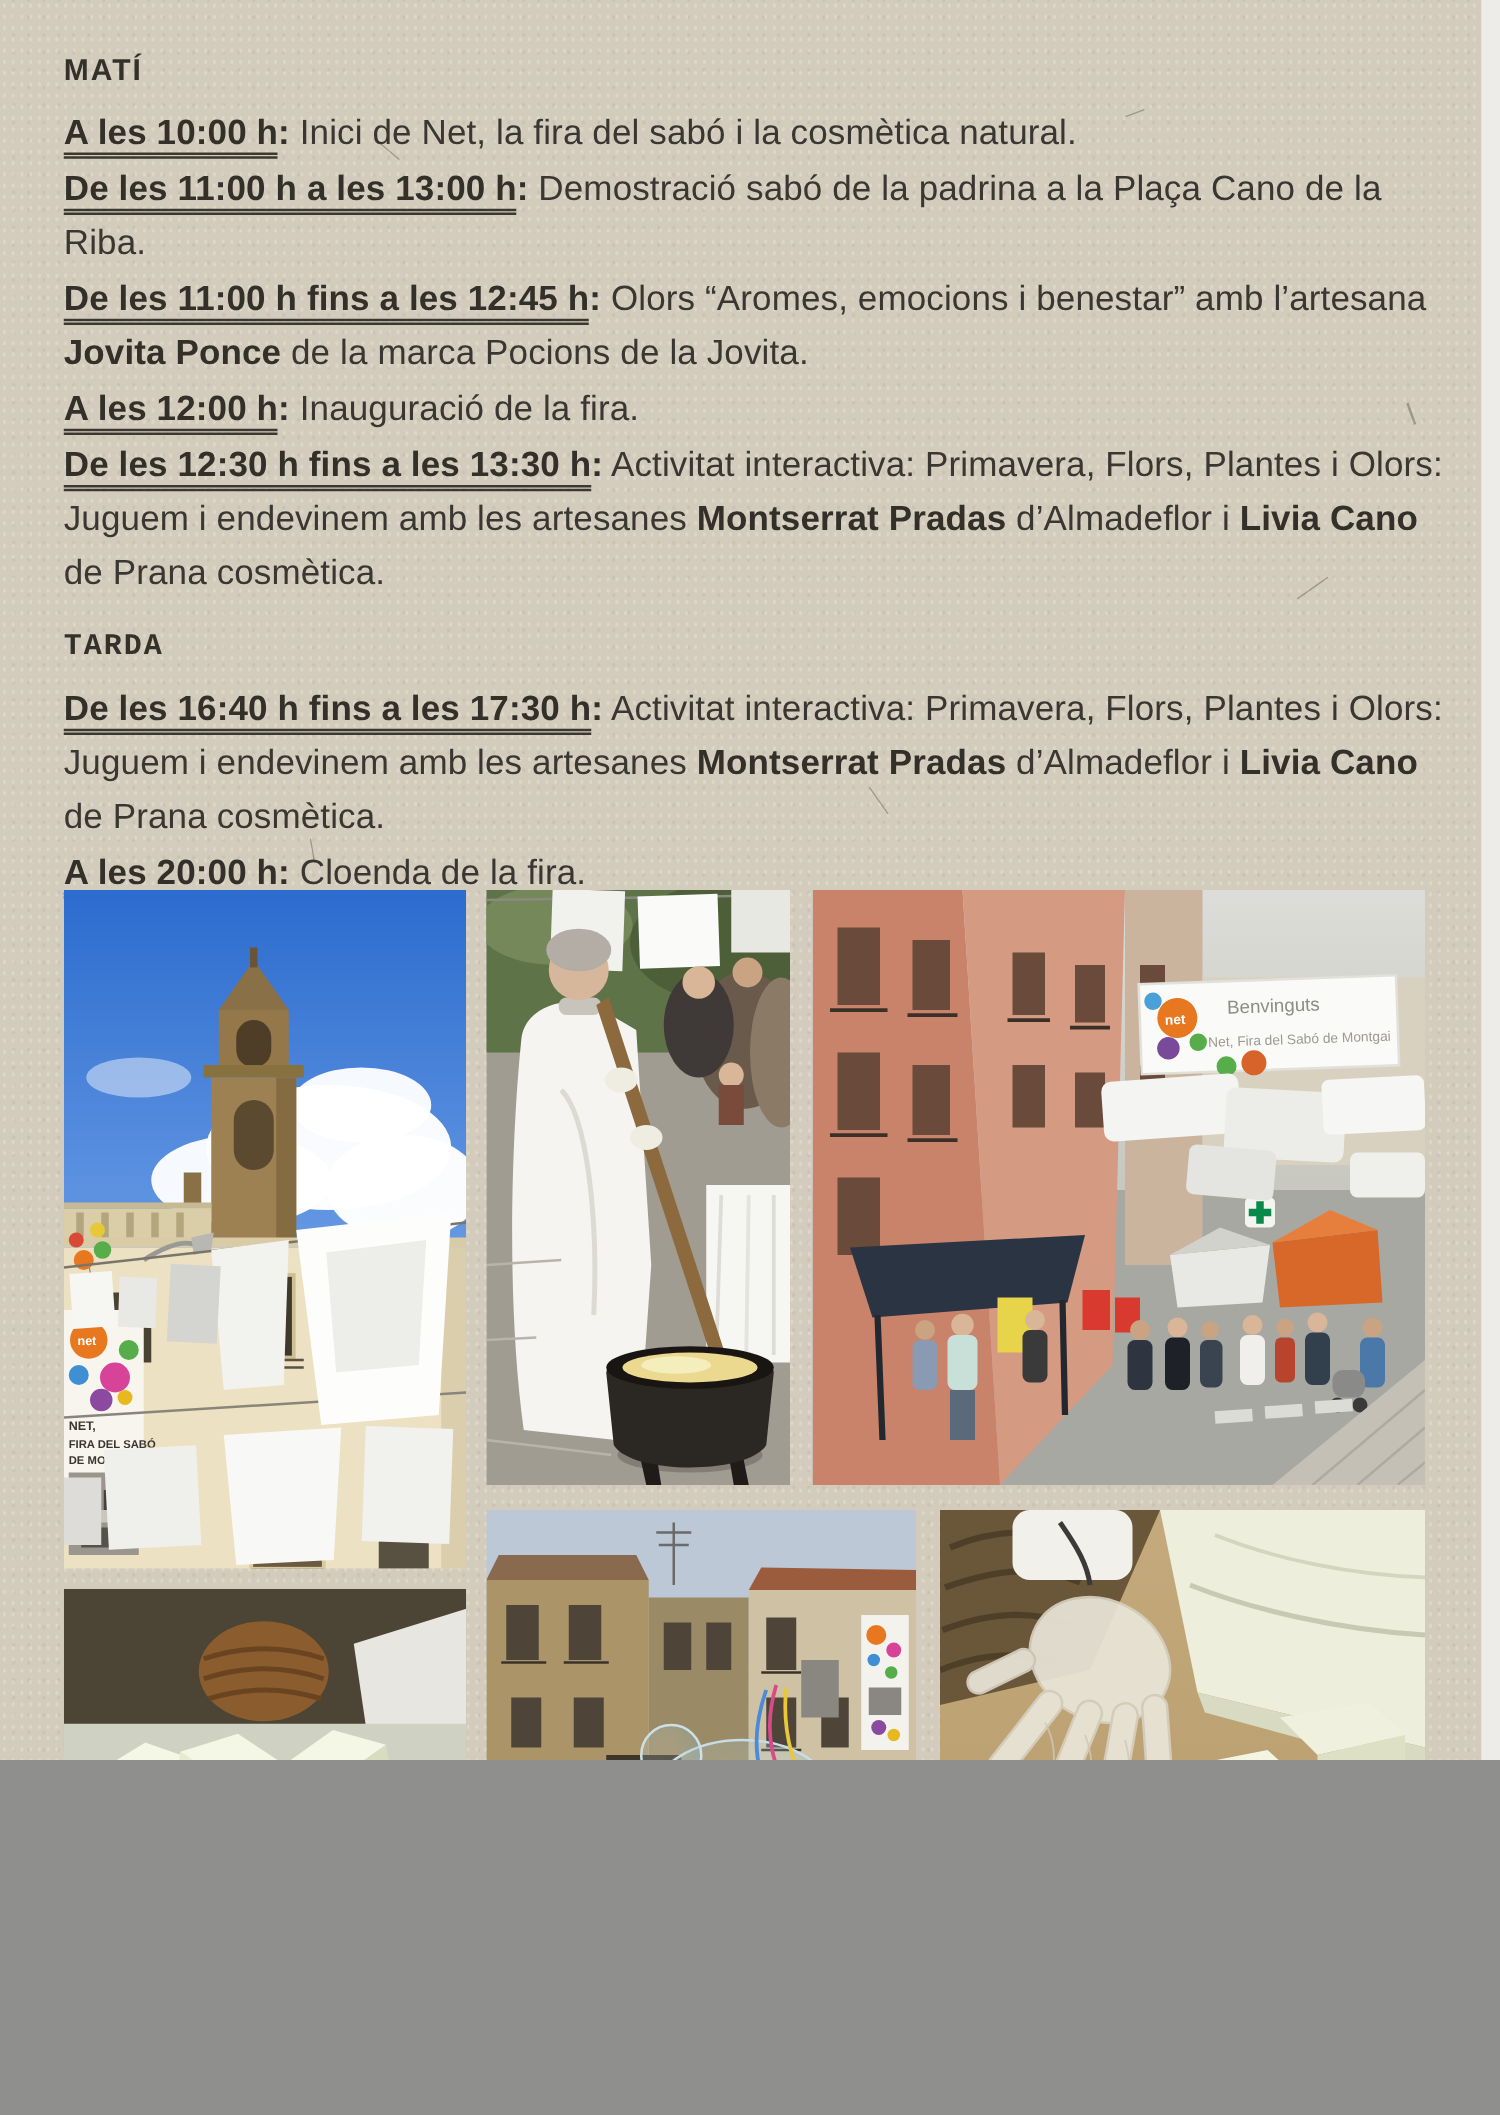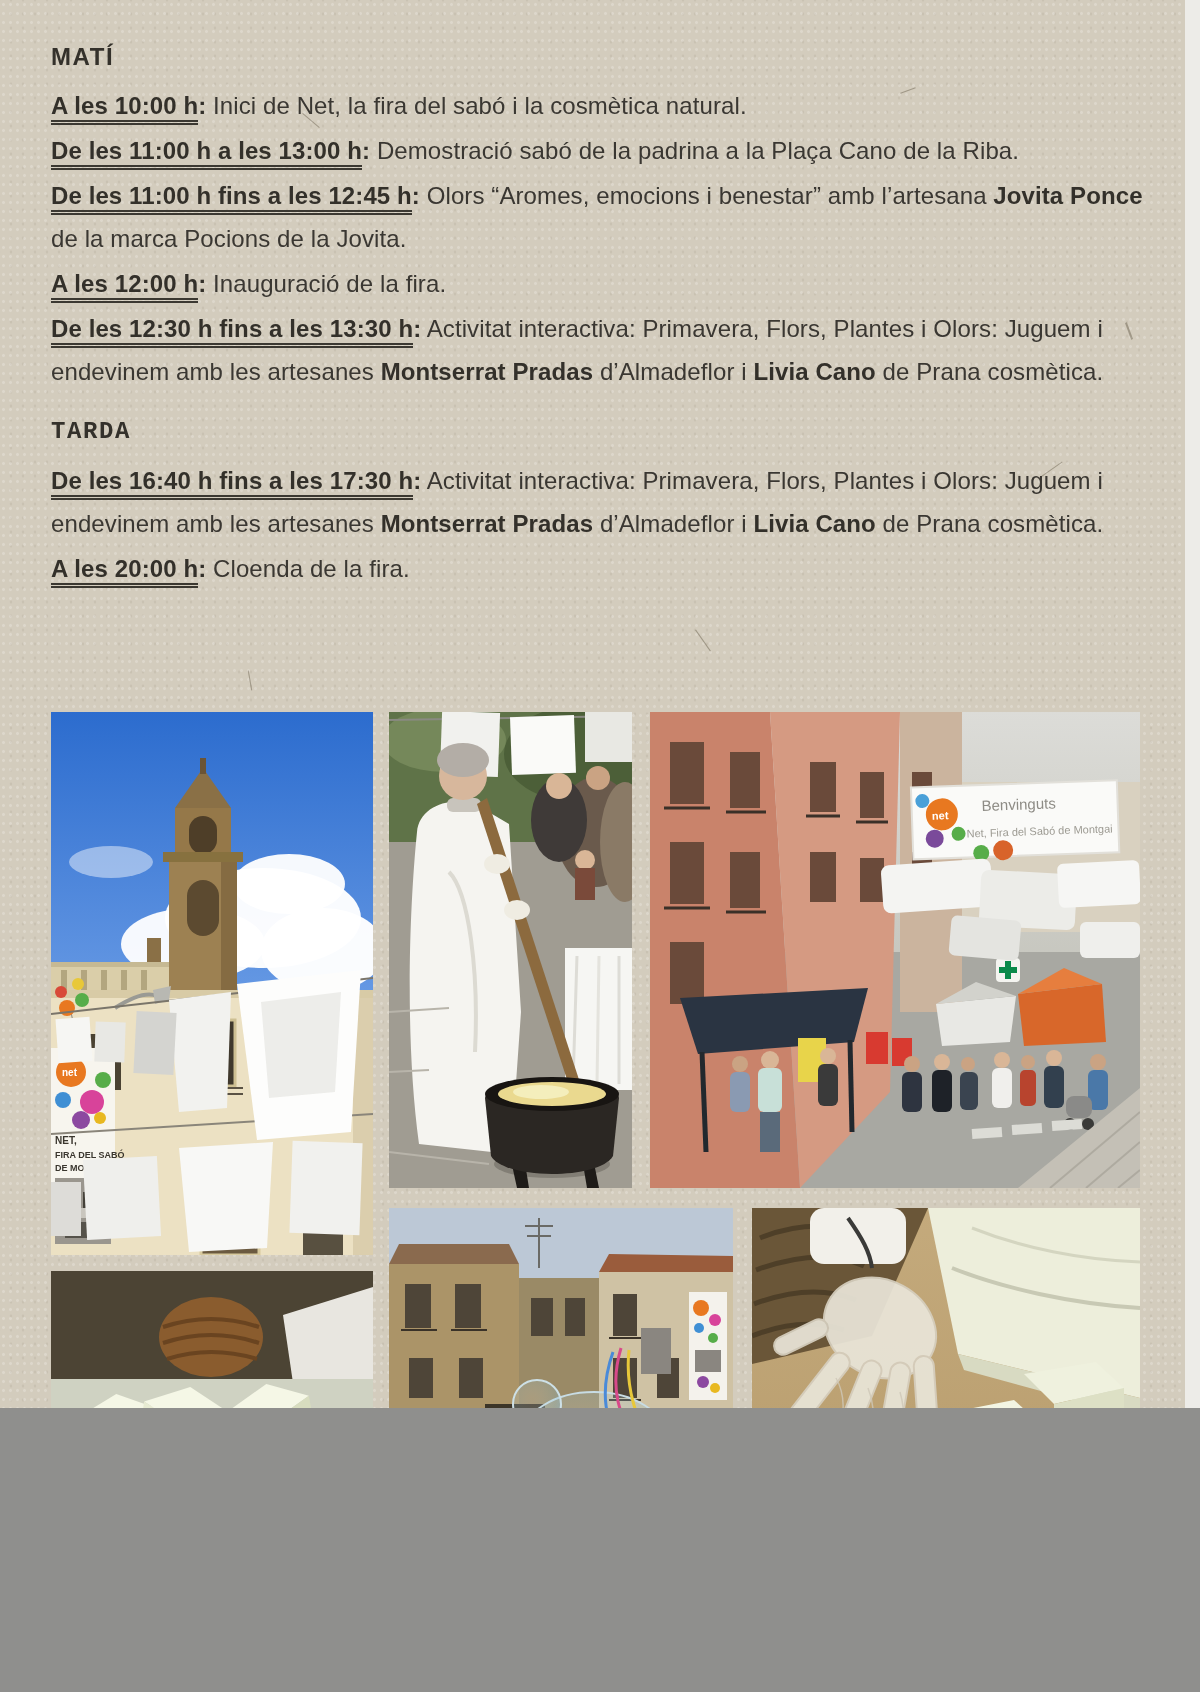--- a/index.html
+++ b/index.html
@@ -14,21 +14,21 @@
     color:#3a3732;}
   .fiber{position:absolute;background:rgba(82,72,52,.40);pointer-events:none;}
   .edge-right{position:absolute;top:0;right:0;width:15px;height:1692px;background:#edece8;}
   .edge-bottom-light{position:absolute;left:0;top:1680px;width:1200px;height:7px;background:#e7e5e0;}
   .edge-bottom-dark{position:absolute;left:0;top:1687px;width:1200px;height:5px;background:#90908e;}
 
   .schedule{position:absolute;left:51px;top:42px;width:1104px;}
   .sec-title{font-size:24px;font-weight:700;letter-spacing:1.6px;line-height:30px;
     margin:0 0 12px 0;color:#34312b;}
   .sec-title:not(:first-child){margin-top:24px;font-family:Liberation Mono, monospace;}
-  .event{font-size:24px;line-height:43px;margin:0 0 2px 0;letter-spacing:.1px;}
+  .event{font-size:28px;line-height:43px;margin:0 0 2px 0;letter-spacing:.1px;}
   .event strong{font-weight:700;color:#33302a;}
   .event .time .u{border-bottom:5px double #3b3831;padding-bottom:1px;}
 
   .photo{position:absolute;margin:0;padding:0;overflow:hidden;}
   .photo svg{display:block;width:100%;height:100%;}
   #ph-church{left:51px;top:712px;width:322px;height:543px;}
   #ph-cauldron{left:389px;top:712px;width:243px;height:476px;}
   #ph-street{left:650px;top:712px;width:490px;height:476px;}
   #ph-soap-olive{left:51px;top:1271px;width:322px;height:363px;}
   #ph-plaza-kids{left:389px;top:1208px;width:344px;height:426px;}

